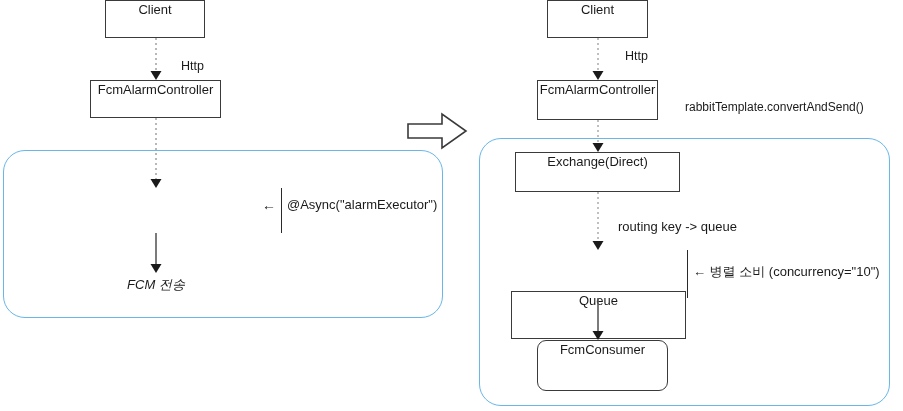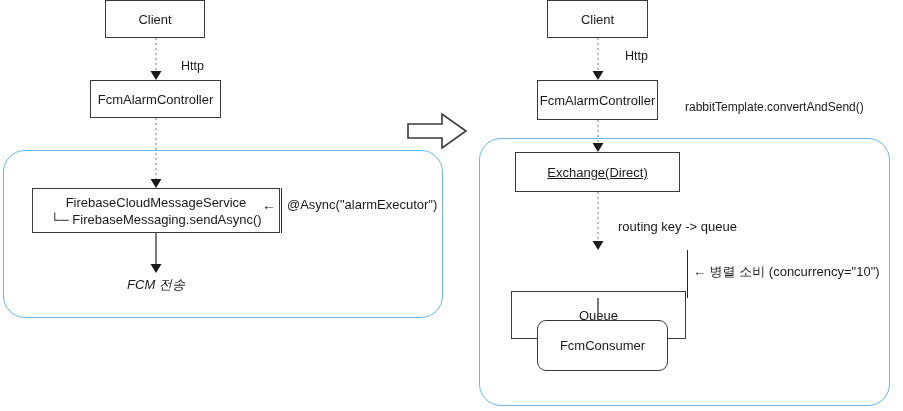--- a/index.html
+++ b/index.html
@@ -19,21 +19,20 @@
     overflow: hidden;
   }
   .node {
     position: absolute;
     box-sizing: border-box;
     border: 1.4px solid #3a3a3a;
     background: #ffffff;
     display: flex;
     flex-direction: column;
     align-items: center;
-    justify-content: center;
     color: #1a1a1a;
     font-size: 13px;
     line-height: 17px;
     text-align: center;
     white-space: nowrap;
   }
   .node .line2 {
     font-size: 13px;
   }
   .group {
@@ -93,24 +92,20 @@
 
   <div class="node" style="left:90px; top:80px; width:131px; height:38px;">
     <span>FcmAlarmController</span>
   </div>
 
   <svg class="edge" style="left:146px; top:118px; width:20px; height:72px;" viewBox="0 0 20 72">
     <line x1="10" y1="0" x2="10" y2="62" stroke="#9a9a9a" stroke-width="1.4" stroke-dasharray="2,3"></line>
     <polygon points="4.5,61 15.5,61 10,70" fill="#1a1a1a"></polygon>
   </svg>
 
-  <div class="node" style="left:32px; top:188px; width:248px; height:45px;">
-    <span>FirebaseCloudMessageService</span>
-    <span class="line2">└─ FirebaseMessaging.sendAsync()</span>
-  </div>
 
   <div class="arrow-glyph" style="left:262px; top:198px;">←</div>
   <div class="annot-bar" style="left:281px; top:188px; height:45px;"></div>
   <div class="label" style="left:287px; top:197px; font-size:13px;">@Async("alarmExecutor")</div>
 
   <svg class="edge" style="left:146px; top:233px; width:20px; height:42px;" viewBox="0 0 20 42">
     <line x1="10" y1="0" x2="10" y2="32" stroke="#5a5a5a" stroke-width="1.6"></line>
     <polygon points="4.5,31 15.5,31 10,40" fill="#1a1a1a"></polygon>
   </svg>
   <div class="label center" style="left:156px; top:277px; font-size:13px;">FCM 전송</div>
@@ -135,21 +130,21 @@
     <span>FcmAlarmController</span>
   </div>
 
   <div class="label" style="left:685px; top:99px; font-size:12px;">rabbitTemplate.convertAndSend()</div>
 
   <svg class="edge" style="left:588px; top:120px; width:20px; height:34px;" viewBox="0 0 20 34">
     <line x1="10" y1="0" x2="10" y2="24" stroke="#b0b0b0" stroke-width="1.6" stroke-dasharray="2,3"></line>
     <polygon points="4.5,23 15.5,23 10,32" fill="#1a1a1a"></polygon>
   </svg>
 
-  <div class="node" style="left:515px; top:152px; width:165px; height:40px;text-decoration:underline;">
+  <div class="node" style="left:515px; top:152px; width:165px; height:40px;">
     <span>Exchange(Direct)</span>
   </div>
 
   <svg class="edge" style="left:588px; top:192px; width:20px; height:60px;" viewBox="0 0 20 60">
     <line x1="10" y1="0" x2="10" y2="50" stroke="#b0b0b0" stroke-width="1.6" stroke-dasharray="2,3"></line>
     <polygon points="4.5,49 15.5,49 10,58" fill="#1a1a1a"></polygon>
   </svg>
   <div class="label" style="left:618px; top:207px; font-size:13px;margin-top:12px;">routing key -&gt; queue</div>
 
   <div class="node" style="left:511px; top:250px; width:175px; height:48px;margin-top:41px;">
@@ -157,17 +152,17 @@
   </div>
 
   <div class="annot-bar" style="left:687px; top:250px; height:48px;"></div>
   <div class="label" style="left:693px; top:264px; font-size:13px;">← 병렬 소비 (concurrency="10")</div>
 
   <svg class="edge" style="left:588px; top:298px; width:20px; height:44px;" viewBox="0 0 20 44">
     <line x1="10" y1="0" x2="10" y2="34" stroke="#5a5a5a" stroke-width="1.6"></line>
     <polygon points="4.5,33 15.5,33 10,42" fill="#1a1a1a"></polygon>
   </svg>
 
-  <div class="node" style="left:537px; top:320px; width:131px; height:51px;border-radius:9px;">
+  <div class="node" style="left:537px; top:340px; width:131px; height:51px;border-radius:9px;">
     <span>FcmConsumer</span>
   </div>
 
 </div>
 
 </body></html>

